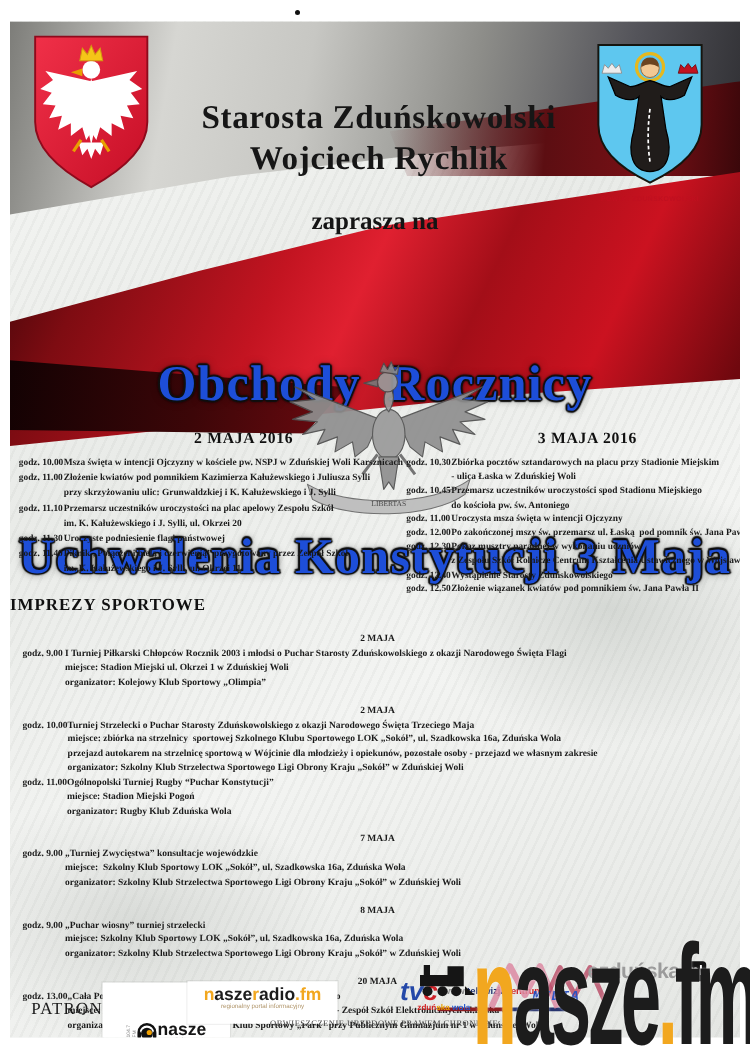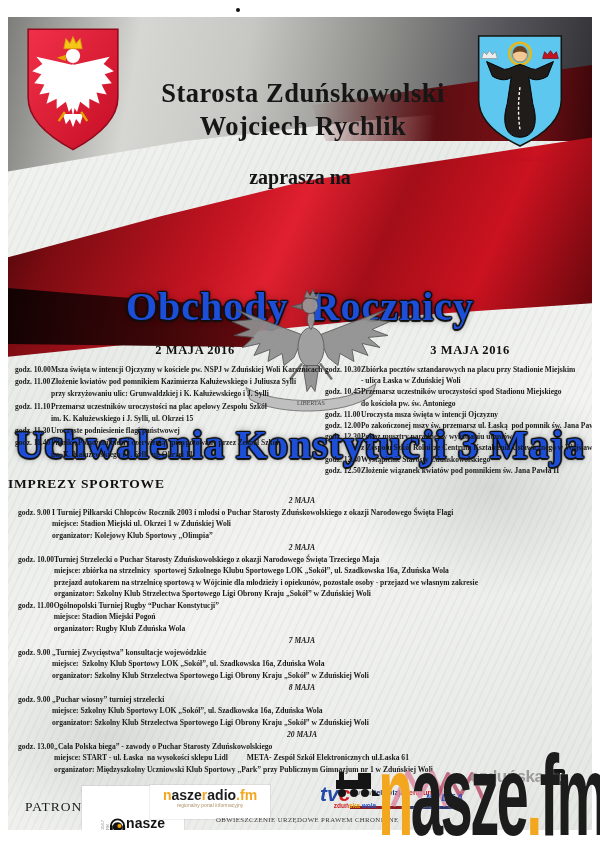--- a/index.html
+++ b/index.html
@@ -55,21 +55,21 @@
   .day2{left:7px;line-height:12.2px;}
   .day3{left:317px;line-height:11.2px;}
   .drow{display:flex;}
   .dt{flex:0 0 36px;white-space:pre;}
   .dx{white-space:pre;}
 
   
   .sheading{left:0;right:0;top:459px;font-size:13.5px;font-weight:bold;
     color:#101010;letter-spacing:0.8px;}
   .sbody{left:10px;top:477px;width:568px;font-size:7.6px;font-weight:bold;color:#1a1a1a;line-height:11.5px;}
-  .sdate{text-align:center;width:100%;margin-top:1px;font-style:italic;}
+  .sdate{text-align:center;width:100%;margin-top:11px;}
   .srow{display:flex;}
   .st{flex:0 0 34px;white-space:pre;}
   .sx{white-space:pre;}
 
   
   .patronat{left:17px;top:782px;font-size:13.5px;color:#1b1b1b;letter-spacing:1px;}
   .logobox{background:#fff;box-shadow:0 0 0 1px rgba(0,0,0,0.06);font-family:"Liberation Sans",sans-serif;}
   .logo-nr{left:74px;top:769px;width:64px;height:42px;display:flex;align-items:center;padding:19px;}
   .nr-freq{font-size:4px;color:#888;transform:rotate(-90deg);width:8px;}
   .nr-txt{line-height:1;}
@@ -192,21 +192,21 @@
         <span class="dx">Msza święta w intencji Ojczyzny w kościele pw. NSPJ w Zduńskiej Woli Karsznicach</span>
       </div>
     <div class="drow">
         <span class="dt">godz. 11.00</span>
         <span class="dx">Złożenie kwiatów pod pomnikiem Kazimierza Kałużewskiego i Juliusza Sylli
 przy skrzyżowaniu ulic: Grunwaldzkiej i K. Kałużewskiego i J. Sylli</span>
       </div>
     <div class="drow">
         <span class="dt">godz. 11.10</span>
         <span class="dx">Przemarsz uczestników uroczystości na plac apelowy Zespołu Szkół
-im. K. Kałużewskiego i J. Sylli, ul. Okrzei 15</span>
+im. K. Kałużewskiego i J. Sylli, ul. Okrzei 20</span>
       </div>
     <div class="drow">
         <span class="dt">godz. 11.30</span>
         <span class="dx">Uroczyste podniesienie flagi państwowej</span>
       </div>
     <div class="drow">
         <span class="dt">godz. 11.40</span>
         <span class="dx">Piknik „Połączeni bielą i czerwienią” przygotowany przez Zespół Szkół
 im. K. Kałużewskiego i J. Sylli, ul. Okrzei 11</span>
       </div>

